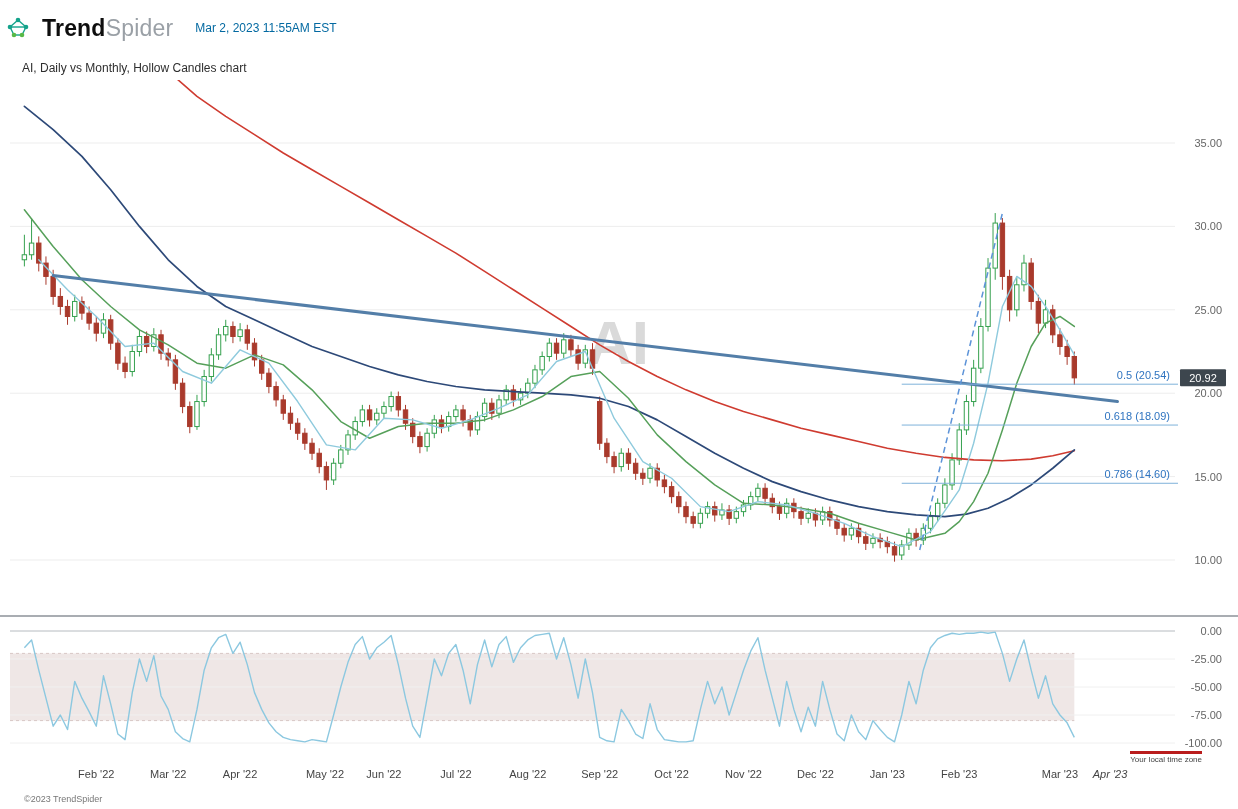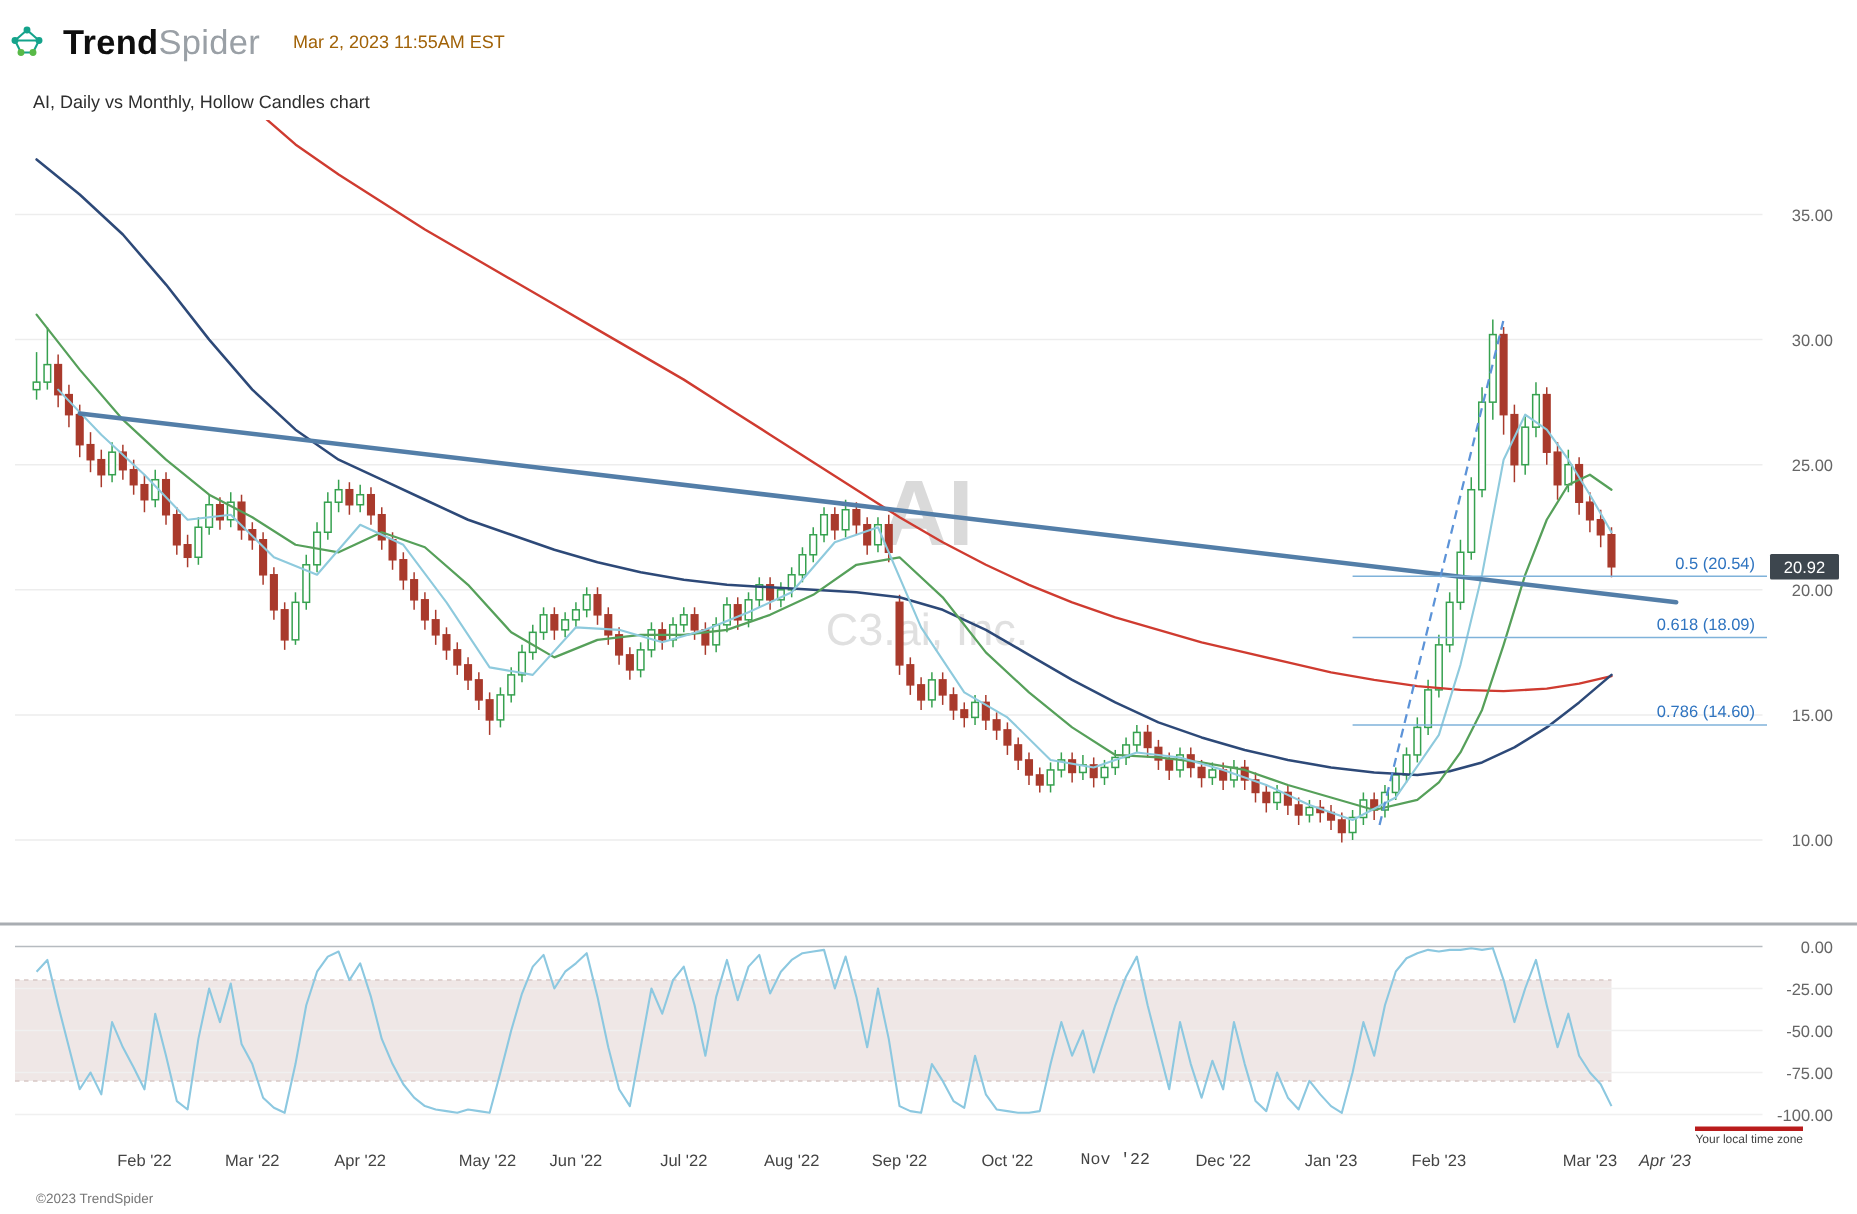--- a/index.html
+++ b/index.html
@@ -3,21 +3,21 @@
 <meta charset="utf-8">
 <style>
   html,body{margin:0;padding:0;background:#fff;}
   body{font-family:"Liberation Sans",sans-serif;}
   .app{position:relative;width:1238px;height:809px;background:#fff;overflow:hidden;}
   header{position:absolute;top:0;left:0;right:0;height:56px;display:flex;align-items:center;padding-left:2px;box-sizing:border-box;background:#fff;z-index:5;}
   .logo-wrap{width:32px;height:32px;display:flex;align-items:center;justify-content:center;}
   .brand{font-size:23px;margin-left:8px;letter-spacing:.2px;}
   .brand b{color:#0e0e0e;font-weight:700;}
   .brand span{color:#9aa0a6;font-weight:400;}
-  .timestamp{margin-left:22px;font-size:12px;color:#a16207;}
+  .timestamp{margin-left:22px;font-size:12px;color:#0369a1;}
   .subtitle{position:absolute;top:61px;left:22px;font-size:12px;color:#2e2e2e;z-index:5;}
   .watermark{position:absolute;top:308px;left:468px;width:300px;text-align:center;pointer-events:none;z-index:1;}
   .watermark .wm1{font-size:62px;font-weight:700;color:#dadada;line-height:70px;}
   .watermark .wm2{font-size:30px;color:#e0e0e0;margin-top:26px;}
   svg.chart{position:absolute;left:0;z-index:2;display:block;}
   #price-chart{top:80px;}
   #oscillator{top:618px;}
   svg text{font-family:"Liberation Sans",sans-serif;}
   .panel-divider{position:absolute;top:615px;left:0;width:1238px;height:2px;background:#a9adb2;z-index:3;}
   #xaxis{position:absolute;top:768px;left:0;width:1238px;height:16px;z-index:2;}
@@ -53,21 +53,20 @@
       </svg>
     </div>
     <span class="brand"><b>Trend</b><span>Spider</span></span>
     <span class="timestamp">Mar 2, 2023 11:55AM EST</span>
   </header>
 
   <div class="subtitle">AI, Daily vs Monthly, Hollow Candles chart</div>
 
   <div class="watermark">
     <div class="wm1">AI</div>
-    <div class="wm2">C3.ai, Inc.</div>
   </div>
 
   <svg id="price-chart" class="chart" width="1238" height="538" viewBox="0 0 1238 538">
       <line x1="10" y1="63" x2="1175" y2="63" stroke="#ededed" stroke-width="1"></line>
       <text x="1222" y="67" text-anchor="end" fill="#666666" font-size="11">35.00</text>
       <line x1="10" y1="146.4" x2="1175" y2="146.4" stroke="#ededed" stroke-width="1"></line>
       <text x="1222" y="150.4" text-anchor="end" fill="#666666" font-size="11">30.00</text>
       <line x1="10" y1="229.8" x2="1175" y2="229.8" stroke="#ededed" stroke-width="1"></line>
       <text x="1222" y="233.8" text-anchor="end" fill="#666666" font-size="11">25.00</text>
       <line x1="10" y1="313.2" x2="1175" y2="313.2" stroke="#ededed" stroke-width="1"></line>
@@ -410,21 +409,21 @@
   <div id="xaxis">
       <span style="left: 66.2963px;">Feb '22</span>
       <span style="left: 138.21px;">Mar '22</span>
       <span style="left: 210.123px;">Apr '22</span>
       <span style="left: 295px; text-align: center;">May '22</span>
       <span style="left: 353.951px;">Jun '22</span>
       <span style="left: 425.864px;">Jul '22</span>
       <span style="left: 497.778px;">Aug '22</span>
       <span style="left: 569.691px;">Sep '22</span>
       <span style="left: 641.605px;">Oct '22</span>
-      <span style="left: 713.519px; font-family: Liberation Mono, monospace;">Nov '22</span>
+      <span style="left: 713.519px;">Nov '22</span>
       <span style="left: 785.432px;">Dec '22</span>
       <span style="left: 857.346px;">Jan '23</span>
       <span style="left: 929.259px;">Feb '23</span>
       <span style="left: 1029.94px;">Mar '23</span>
       <span style="left: 1080px; font-style: italic;">Apr '23</span>
     </div>
 
   <div class="copyright">©2023 TrendSpider</div>
 
 </div>

